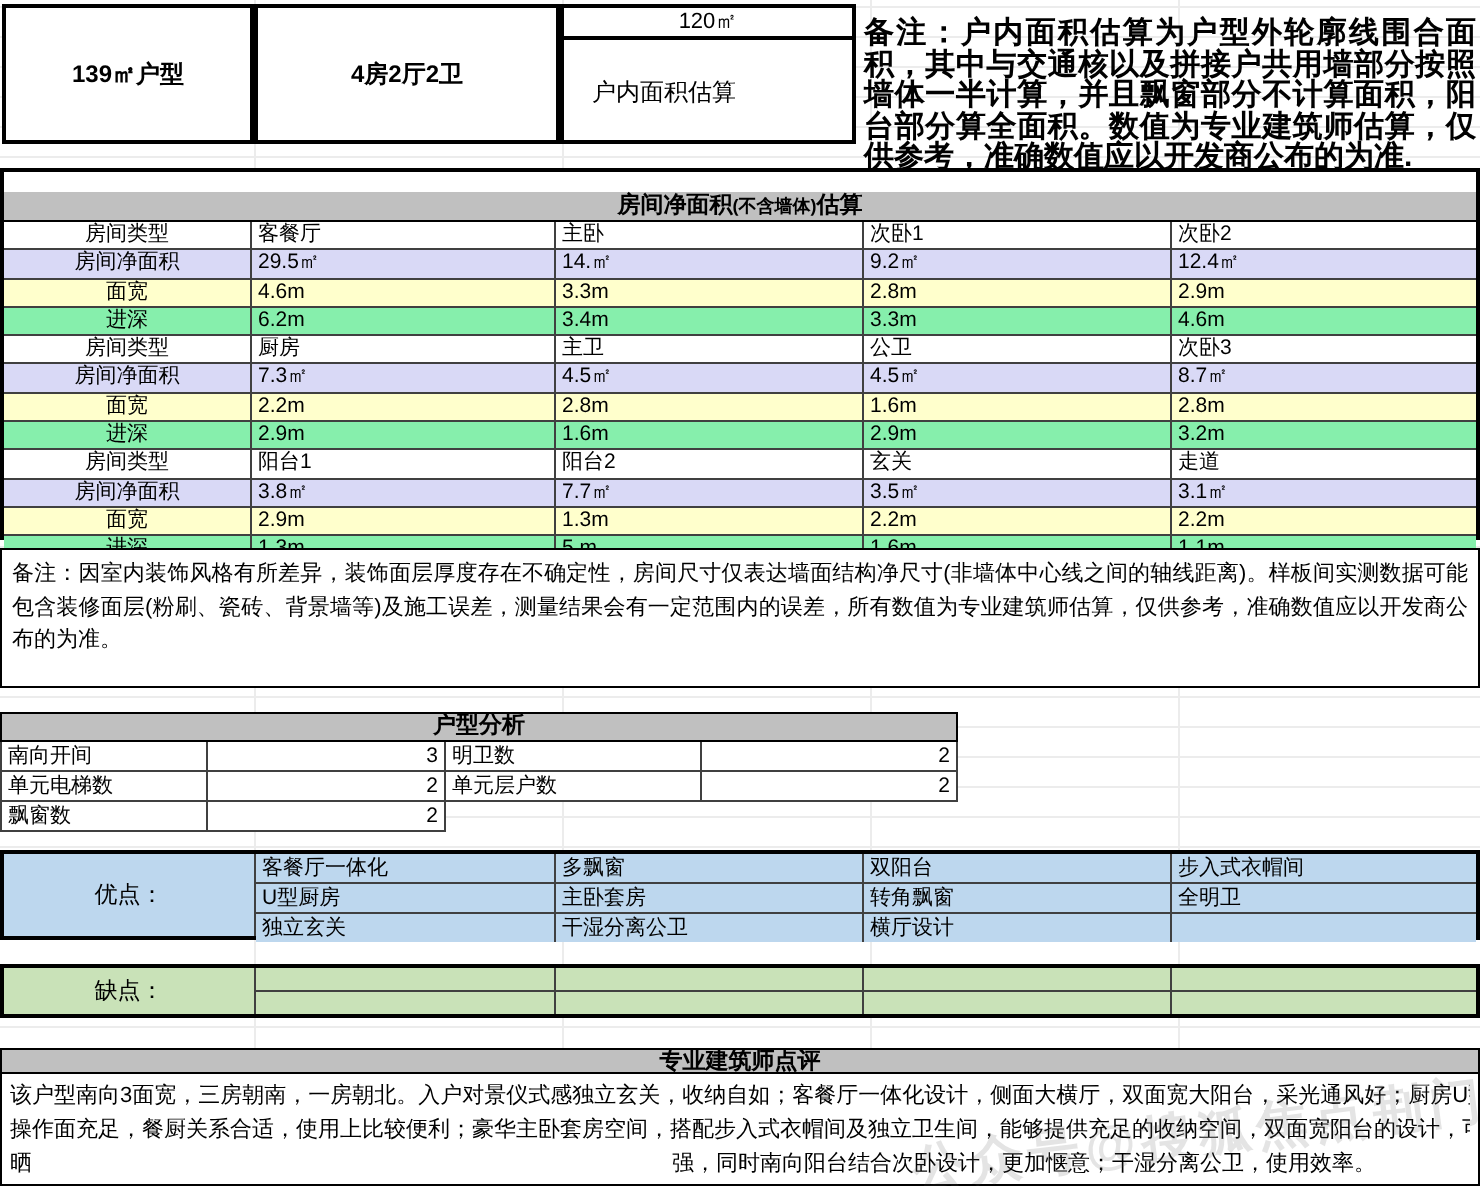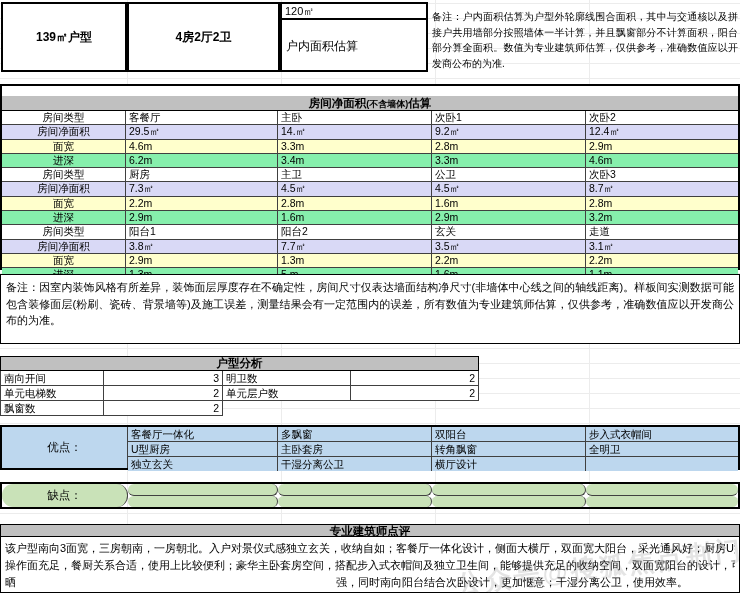--- a/index.html
+++ b/index.html
@@ -7,24 +7,24 @@
     font-family:"Liberation Sans","DejaVu Sans",sans-serif;color:#000;background:#fff;
     background-image:
       linear-gradient(to right, #ececec 1px, transparent 1px),
       linear-gradient(to bottom, #ececec 1px, transparent 1px);
     background-size:154px 100%,100% 15px;
     background-position:127px 0,0 3px;}
   .abs{position:absolute;box-sizing:border-box;}
   
   .hbox{border:2px solid #000;background:#fff;display:flex;align-items:center;justify-content:center;
     font-weight:bold;font-size:12px;}
-  .hbox3{border:2px solid #000;background:#fff;font-weight:normal;}
+  .hbox3{border:2px solid #000;background:#fff;font-weight:normal;text-align:center;}
   .hbox3 .cell-top{height:14px;border-bottom:2px solid #000;font-size:11px;padding:0 3px;line-height:14px;}
-  .hbox3 .cell-bottom{height:52px;display:flex;align-items:center;font-size:12px;padding:0 4px;}
-  .note1{font-size:10px;line-height:15.5px;text-align:justify;}
+  .hbox3 .cell-bottom{height:52px;display:flex;align-items:center;font-size:12px;padding:0 14px;}
+  .note1{font-size:15px;line-height:15.5px;text-align:justify;font-weight:bold;}
   
   .rtable{border:2px solid #000;background:#fff;}
   .rt-title{height:14px;line-height:14px;background:#c0c0c0;border-bottom:1px solid #000;
     text-align:center;font-weight:bold;font-size:11.5px;margin-top:10px;}
   .rt-title .small{font-size:9px;}
   .rt-row{display:grid;grid-template-columns:124px 152px 154px 154px 1fr;height:14.3px;}
   .rt-row>div{border-right:1px solid #404040;border-bottom:1px solid #404040;
     font-size:10.5px;line-height:13.5px;padding:0 3px;overflow:hidden;white-space:nowrap;}
   .rt-row>div:last-child{border-right:none;}
   .rt-row:last-child>div{border-bottom:none;}
@@ -51,21 +51,21 @@
   .pc{display:flex;border:2px solid #000;}
   .pc .label{width:125px;display:flex;align-items:center;justify-content:center;
     font-weight:normal;font-size:11.5px;border-right:1px solid #404040;}
   .pc .rows{flex:1;display:flex;flex-direction:column;}
   .pc .prow{display:grid;grid-template-columns:150px 154px 154px 1fr;flex:1;}
   .pc .prow>div{border-right:1px solid #404040;border-bottom:1px solid #404040;
     font-size:10.5px;line-height:14px;padding:0 3px;overflow:hidden;white-space:nowrap;}
   .pc .prow>div:last-child{border-right:none;}
   .pc .prow:last-child>div{border-bottom:none;}
   .pros .label,.pros .prow>div{background:#bdd7ee;}
-  .cons .label,.cons .prow>div{background:#c9e2b8;border-radius:11px;}
+  .cons .label,.cons .prow>div{background:#c9e2b8;}
   
   .rev-title{height:13px;line-height:13px;background:#c0c0c0;border:1px solid #000;
     text-align:center;font-weight:bold;font-size:11.5px;}
   .rev-box{border:1.5px solid #000;border-top:none;background:#fff;font-size:11px;line-height:17px;padding:3px 4px 0 4px;}
   .rev-box .line{white-space:nowrap;overflow:hidden;}
   .spacer{display:inline-block;width:320px;}
   
   .wm-bold{font-size:22px;font-weight:bold;letter-spacing:5px;color:#151515;white-space:nowrap;
     text-shadow:1px 1px 0 #fff,-1px -1px 0 #fff,1px -1px 0 #fff,-1px 1px 0 #fff;}
   .wm-faint{font-size:26px;font-weight:bold;letter-spacing:3px;color:rgba(90,90,90,0.16);

